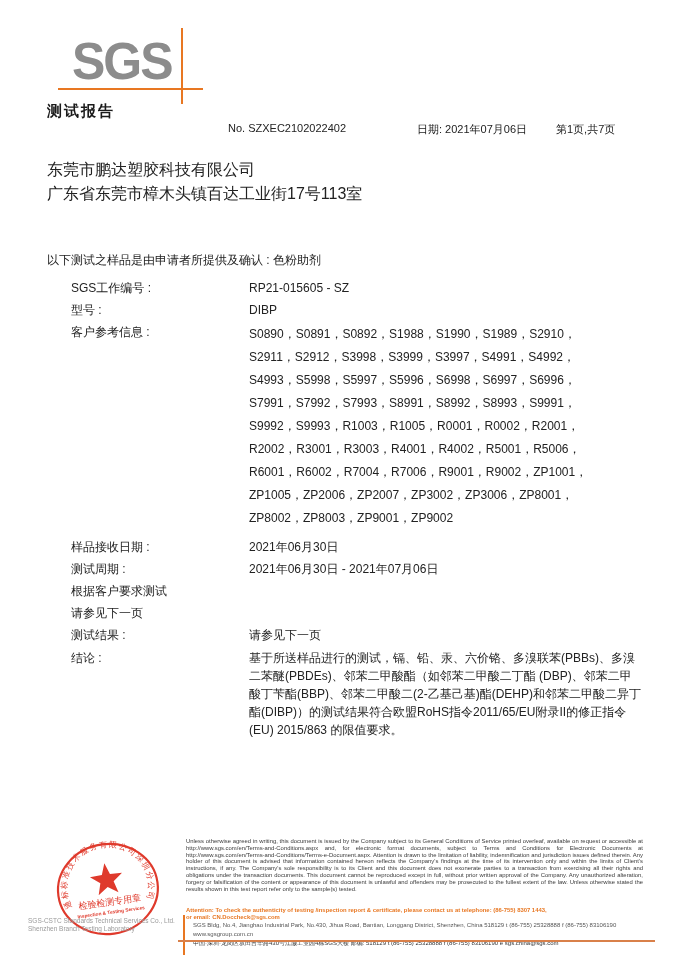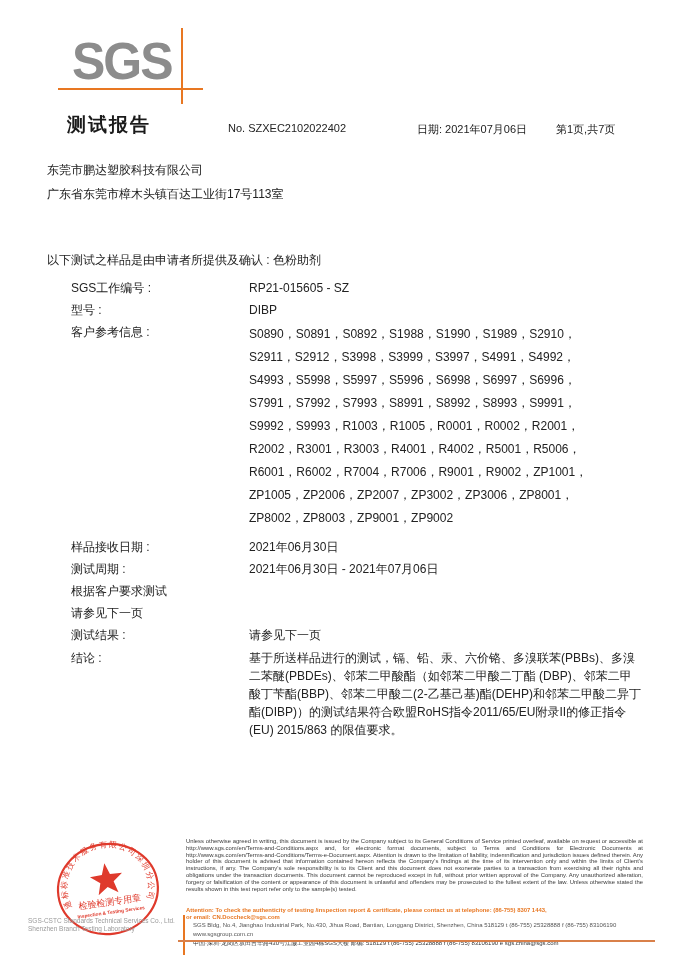--- a/index.html
+++ b/index.html
@@ -13,27 +13,27 @@
   .logo { position:absolute; left:58px; top:24px; width:160px; height:90px; }
   .logo-text {
     position:absolute; left:14px; top:8px;
     font-size:50px; font-weight:bold; color:#8c8c8c; letter-spacing:-2px;
     transform:scaleY(1.05);
   }
   .logo-hline { position:absolute; left:0; top:64px; width:145px; height:2px; background:#e87722; }
   .logo-vline { position:absolute; left:123px; top:4px; width:2px; height:76px; background:#e87722; }
 
   
-  .doc-title { position:absolute; left:47px; top:112px; font-size:19px; font-weight:bold; letter-spacing:2px; color:#1a1a1a;margin-left:20px; }
+  .doc-title { position:absolute; left:47px; top:102px; font-size:15px; font-weight:bold; letter-spacing:2px; color:#1a1a1a; }
   .report-no { position:absolute; left:228px; top:122px; font-size:11px; color:#222; }
   .report-date { position:absolute; left:417px; top:122px; font-size:11px; color:#222; }
   .report-page { position:absolute; left:556px; top:122px; font-size:11px; color:#222; }
 
   
-  .applicant { position:absolute; left:47px; top:158px; font-size:12px; line-height:24px; color:#222; }
+  .applicant { position:absolute; left:47px; top:158px; font-size:16px; line-height:24px; color:#222; }
 
   
   .content { position:absolute; left:47px; top:251px; width:596px; font-size:12px; color:#222; }
   .intro { margin-bottom:10px; line-height:18px; }
   .info-row { display:flex; margin-bottom:3px; line-height:19px;margin-left:24px; }
   .row-label { width:178px; flex-shrink:0; }
   .row-value { flex:1; }
   .pre { white-space:pre-line; }
   .row-client .row-value { line-height:23px; }
   .row-client { margin-bottom:8px; }

